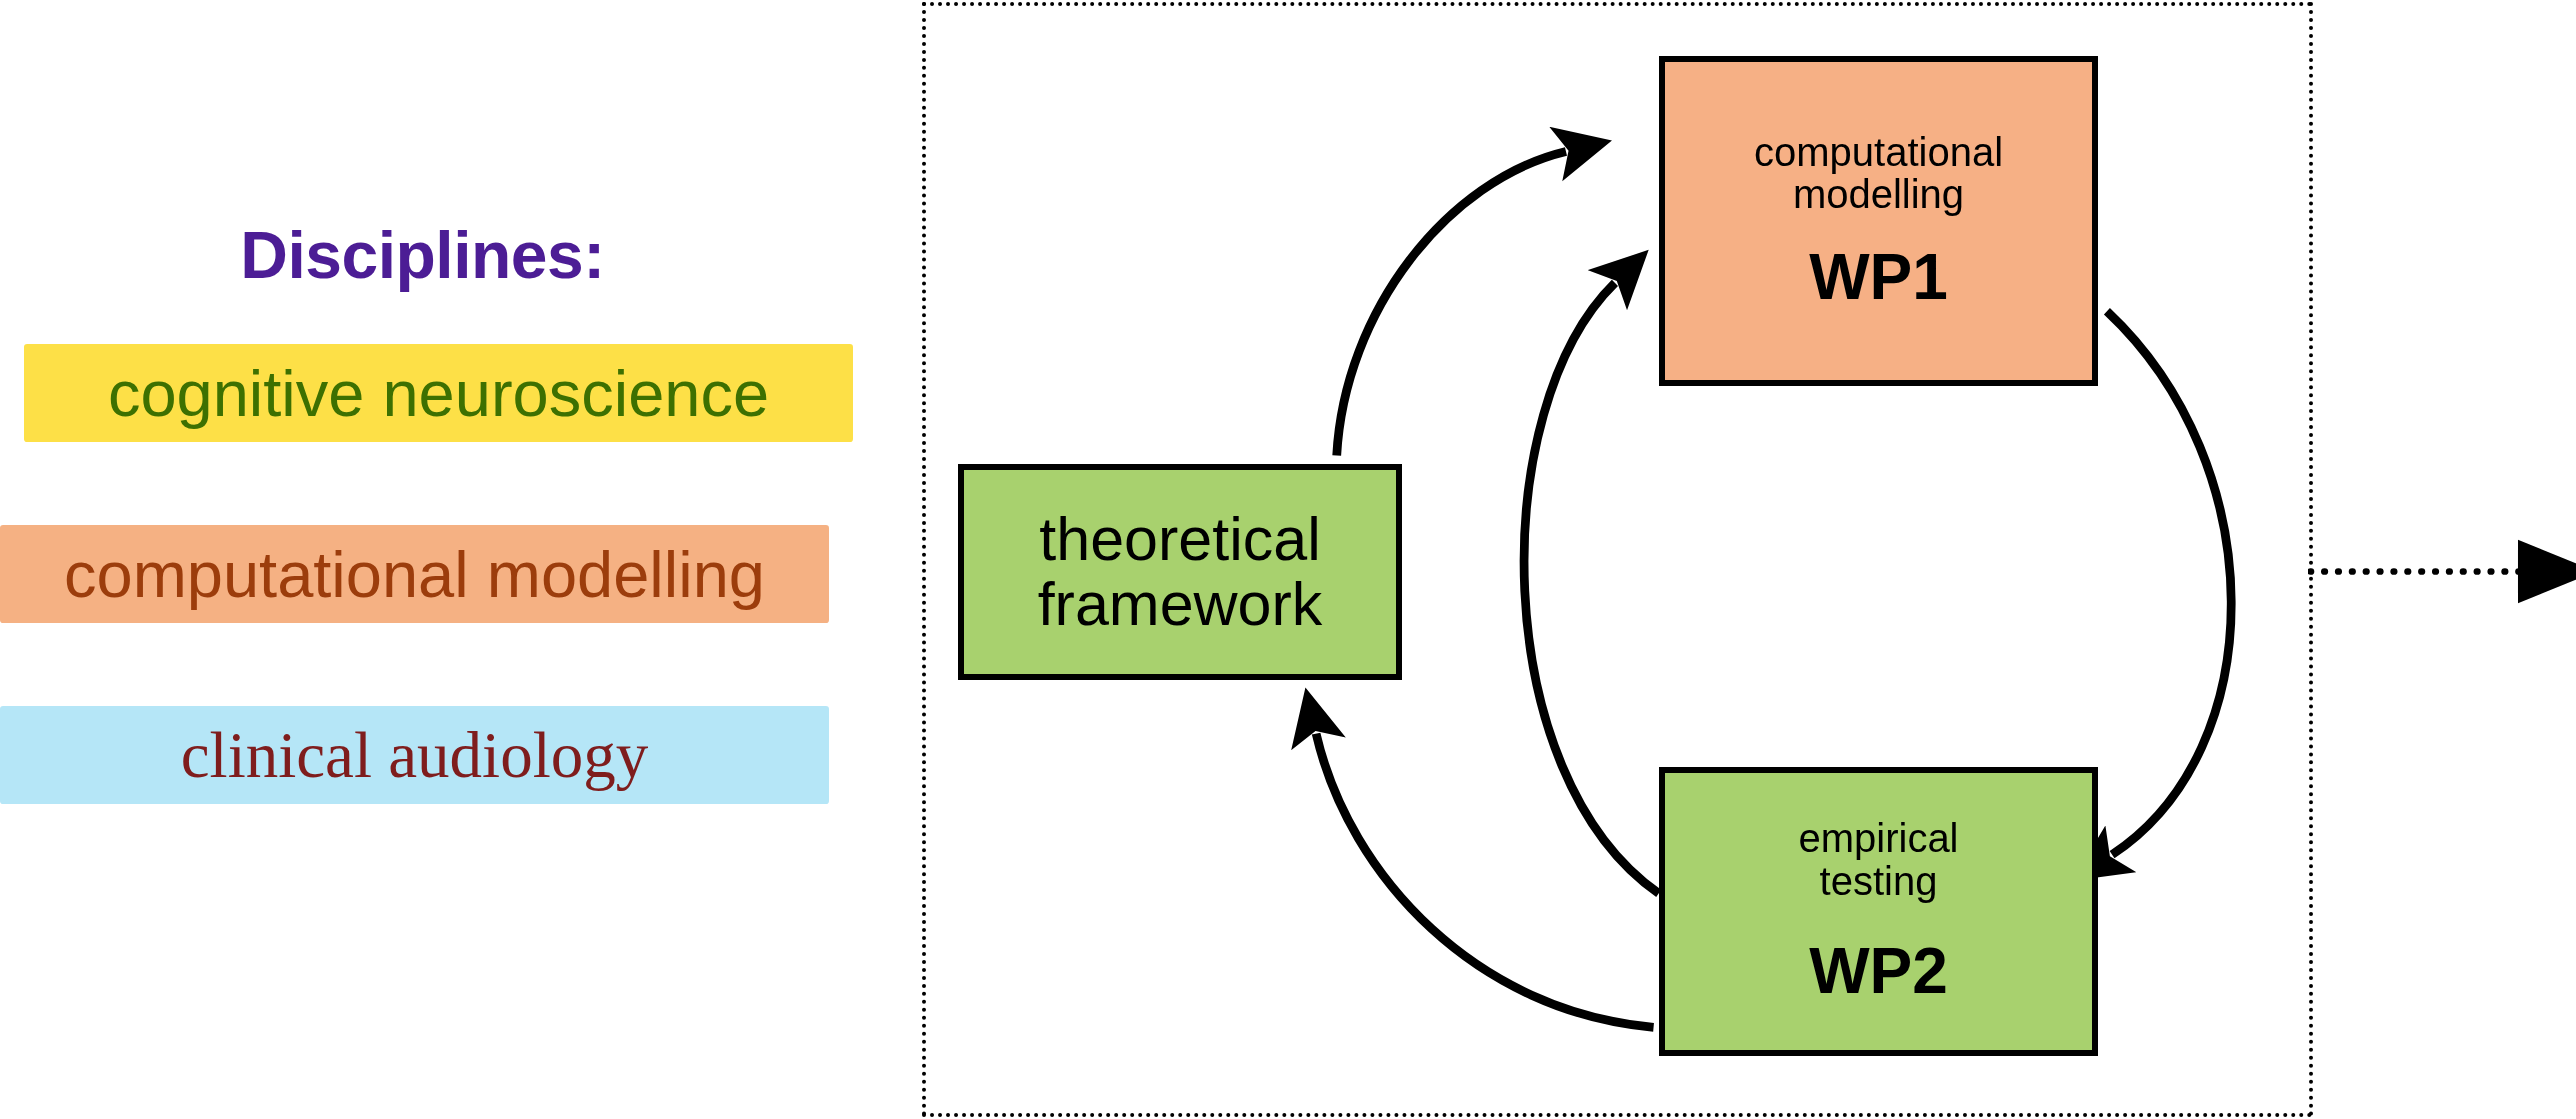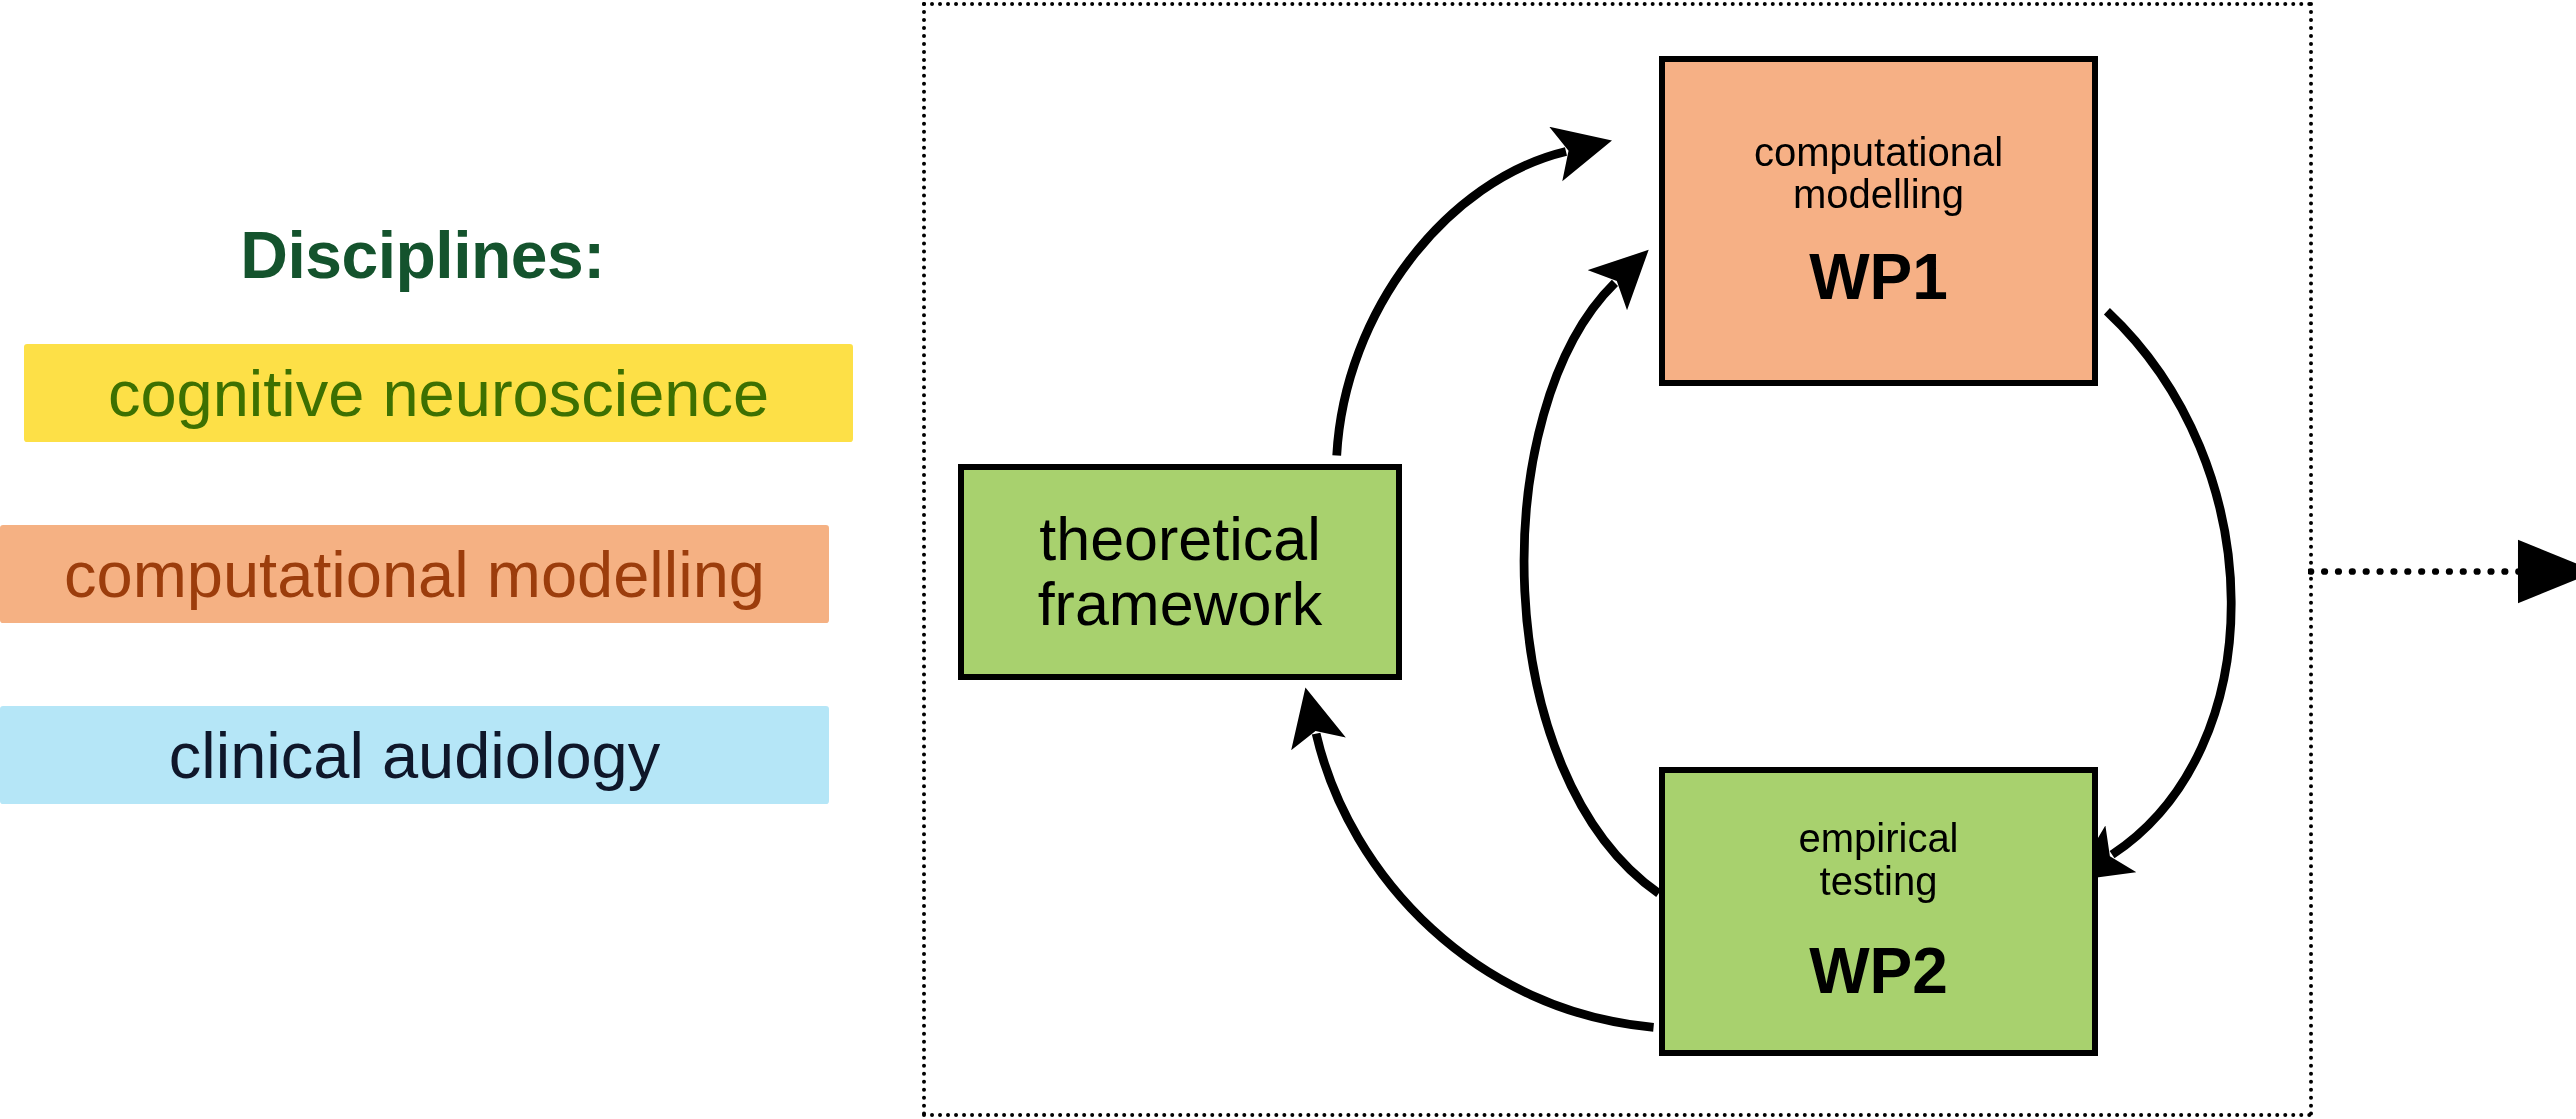--- a/index.html
+++ b/index.html
@@ -19,21 +19,21 @@
     left: 0px; top: 206px;
     width: 845px; height: 629px;
   }
   #legend-title {
     position: absolute;
     left: 0px; top: 15.5px;
     width: 845px;
     text-align: center;
     font-size: 66px;
     font-weight: bold;
-    color: #14532d;
+    color: #4c1d95;
     letter-spacing: -0.5px;
     line-height: 1;
   }
   .legend-bar {
     position: absolute;
     left: 0px;
     width: 829px;
     height: 98px;
     border-radius: 3.1px;
     display: flex;
@@ -128,21 +128,21 @@
   <div id="legend-title">Disciplines:</div>
 
   <div class="legend-bar" id="legend-bar-0" style="background:#fde047;color:#3D7001;margin-left:24px;">
     <span>cognitive neuroscience</span>
   </div>
 
   <div class="legend-bar" id="legend-bar-1" style="background:#F5B183;color:#9C3D0C;">
     <span>computational modelling</span>
   </div>
 
-  <div class="legend-bar" id="legend-bar-2" style="background:#B5E6F7;color:#0f172a;">
+  <div class="legend-bar" id="legend-bar-2" style="background:#B5E6F7;color:#7f1d1d;font-family:Liberation Serif, serif;">
     <span>clinical audiology</span>
   </div>
 
 </div>
 
 <div id="cycle-container">
 
   <div id="cycle-container-border"></div>
 
   <svg id="arrows-cycle" viewBox="0 0 2700 2164">

